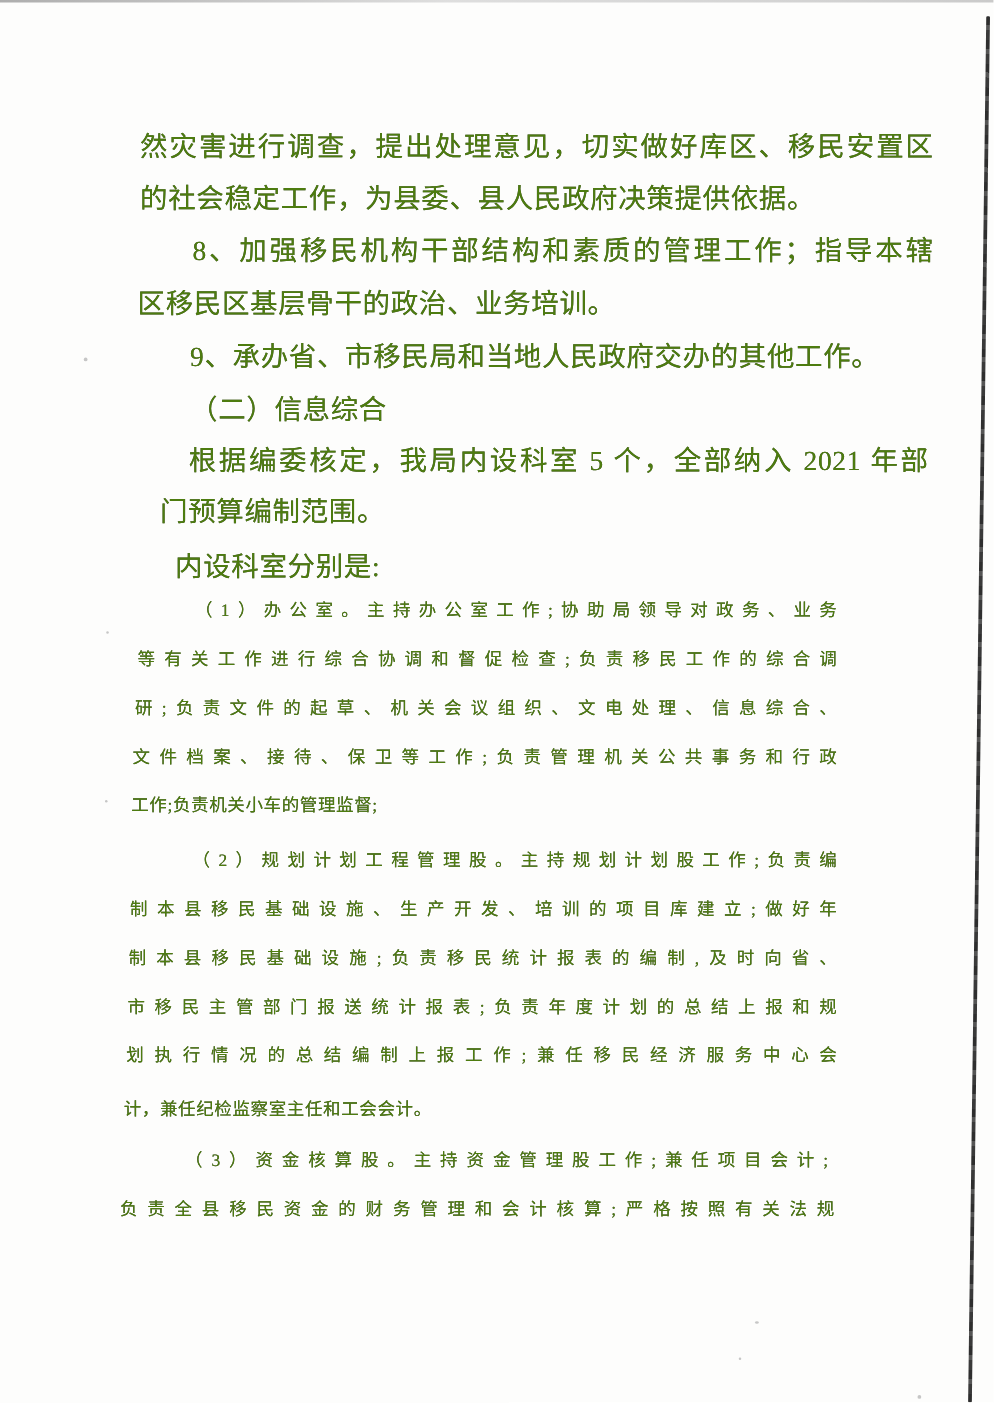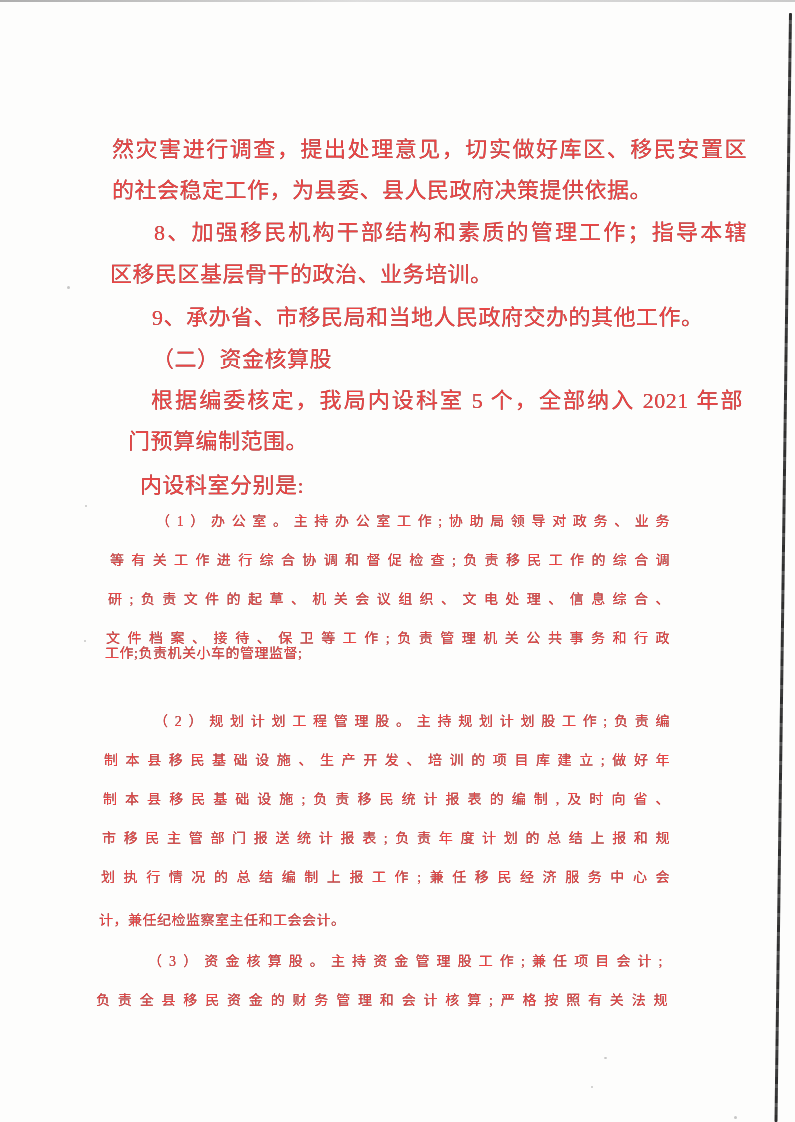--- a/index.html
+++ b/index.html
@@ -28,26 +28,25 @@
     position: absolute;
     left: 789px; top: 13px;
     width: 2.6px; height: 1109px;
     background: repeating-linear-gradient(to bottom, #2e2e2e 0 7px, #555 7px 11px, #3a3a3a 11px 19px);
     transform: rotate(0.75deg);
     transform-origin: top center;
     border-radius: 1px;
   }
   .doc-line {
     position: absolute;
-    color: #ef4444;
+    color: #4d7c0f;
     white-space: nowrap;
     line-height: 1.25;
     letter-spacing: 0.5px;
     text-shadow: 0 0 0.45px rgba(40,40,40,0.85);
-    margin-top: 32px;
   }
   .doc-line.justify {
     white-space: normal;
     text-align: justify;
     text-align-last: justify;
     text-justify: inter-character;
   }
   .fA { font-size: 22px; }
   .fB { font-size: 14px; }
   .speck {
@@ -63,29 +62,29 @@
 <div class="page">
   <div class="top-edge"></div>
   <div class="right-edge"></div>
 
   <div id="doc">
       <div class="doc-line fA justify" style="top: 104px; left: 112px; width: 635px;">然灾害进行调查，提出处理意见，切实做好库区、移民安置区</div>
       <div class="doc-line fA" style="top: 145px; left: 112px;">的社会稳定工作，为县委、县人民政府决策提供依据。</div>
       <div class="doc-line fA justify" style="top: 187px; left: 154px; width: 593px;">8、加强移民机构干部结构和素质的管理工作；指导本辖</div>
       <div class="doc-line fA" style="top: 229px; left: 110px;">区移民区基层骨干的政治、业务培训。</div>
       <div class="doc-line fA" style="top: 272px; left: 152px;">9、承办省、市移民局和当地人民政府交办的其他工作。</div>
-      <div class="doc-line fA" style="top: 314px; left: 152px;">（二）资金核算股</div>
+      <div class="doc-line fA" style="top: 314px; left: 152px;">（二）信息综合</div>
       <div class="doc-line fA justify" style="top: 355px; left: 151px; width: 592px;">根据编委核定，我局内设科室 5 个，全部纳入 2021 年部</div>
       <div class="doc-line fA" style="top: 396px; left: 128px;">门预算编制范围。</div>
       <div class="doc-line fA" style="top: 440px; left: 140px;">内设科室分别是:</div>
       <div class="doc-line fB justify" style="top: 481px; left: 156px; width: 514px;">（1）办公室。主持办公室工作;协助局领导对政务、业务</div>
       <div class="doc-line fB justify" style="top: 520px; left: 110px; width: 560px;">等有关工作进行综合协调和督促检查;负责移民工作的综合调</div>
       <div class="doc-line fB justify" style="top: 559px; left: 108px; width: 562px;">研;负责文件的起草、机关会议组织、文电处理、信息综合、</div>
       <div class="doc-line fB justify" style="top: 598px; left: 106px; width: 564px;">文件档案、接待、保卫等工作;负责管理机关公共事务和行政</div>
-      <div class="doc-line fB" style="top: 613px; left: 105px;">工作;负责机关小车的管理监督;</div>
+      <div class="doc-line fB" style="top: 637px; left: 105px;">工作;负责机关小车的管理监督;</div>
       <div class="doc-line fB justify" style="top: 681px; left: 154px; width: 516px;">（2）规划计划工程管理股。主持规划计划股工作;负责编</div>
       <div class="doc-line fB justify" style="top: 720px; left: 104px; width: 566px;">制本县移民基础设施、生产开发、培训的项目库建立;做好年</div>
       <div class="doc-line fB justify" style="top: 759px; left: 103px; width: 567px;">制本县移民基础设施;负责移民统计报表的编制,及时向省、</div>
       <div class="doc-line fB justify" style="top: 798px; left: 102px; width: 568px;">市移民主管部门报送统计报表;负责年度计划的总结上报和规</div>
       <div class="doc-line fB justify" style="top: 837px; left: 101px; width: 569px;">划执行情况的总结编制上报工作;兼任移民经济服务中心会</div>
       <div class="doc-line fB" style="top: 880px; left: 99px;">计，兼任纪检监察室主任和工会会计。</div>
       <div class="doc-line fB justify" style="top: 921px; left: 148px; width: 515px;">（3）资金核算股。主持资金管理股工作;兼任项目会计;</div>
       <div class="doc-line fB justify" style="top: 960px; left: 96px; width: 572px;">负责全县移民资金的财务管理和会计核算;严格按照有关法规</div>
     </div>
 

